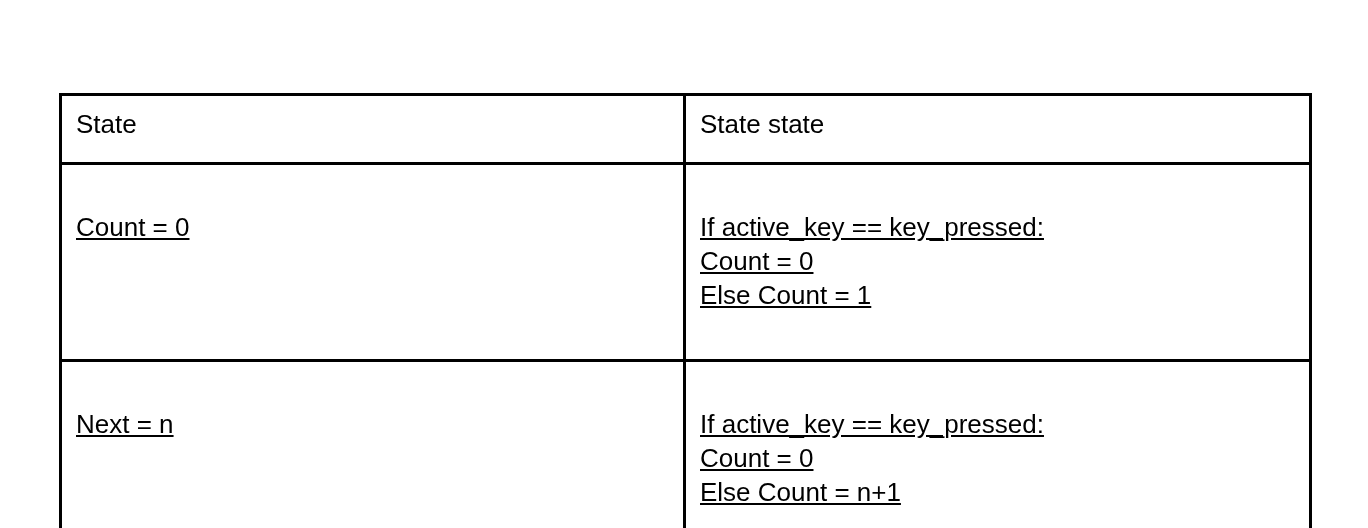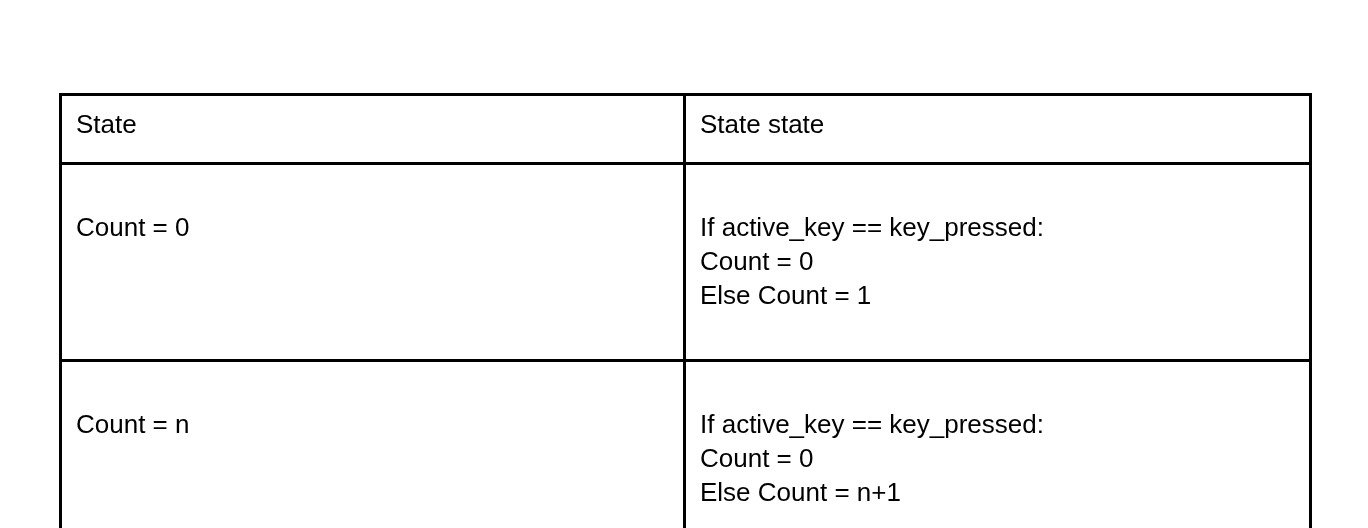--- a/index.html
+++ b/index.html
@@ -54,20 +54,21 @@
     margin-left: 24px;
   }
 
   .state-table tbody tr.row-tall td {
     height: 96px;
   }
 
   .cell-text {
     display: block;
     white-space: pre-line;
+    text-decoration: underline;
   }
 </style>
 </head>
 <body>
 
 <div class="page">
 
   <table class="state-table">
     <colgroup>
       <col class="col-state">
@@ -89,21 +90,21 @@
         </td>
         <td>
           <span class="cell-text">If active_key == key_pressed:
 Count = 0
 Else Count = 1</span>
         </td>
       </tr>
 
       <tr class="row-tall">
         <td>
-          <span class="cell-text">Count = n</span>
+          <span class="cell-text">Next = n</span>
         </td>
         <td>
           <span class="cell-text">If active_key == key_pressed:
 Count = 0
 Else Count = n+1</span>
         </td>
       </tr>
 
     </tbody>
   </table>

